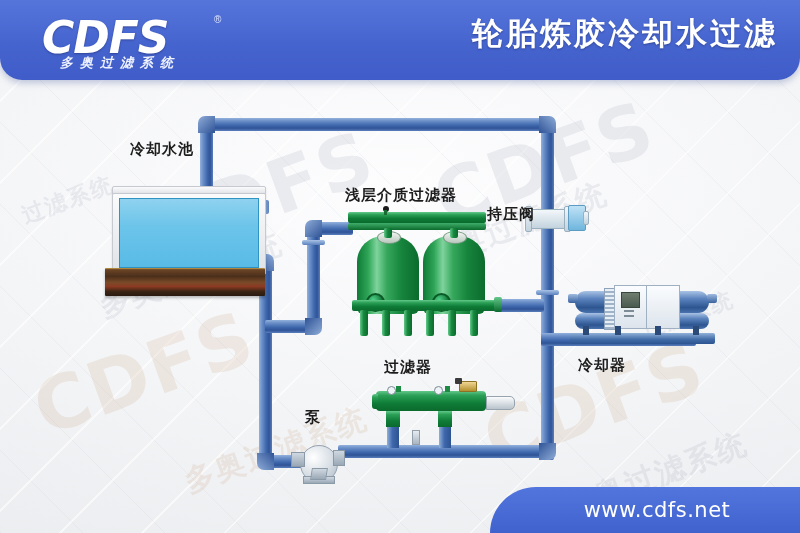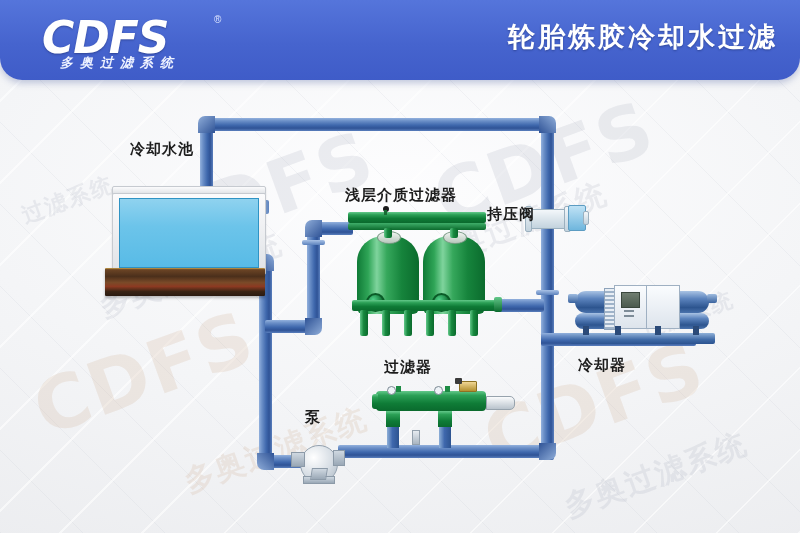--- a/index.html
+++ b/index.html
@@ -40,22 +40,22 @@
 
   
   .header{
     position:absolute;left:0;top:0;width:800px;height:80px;
     background:linear-gradient(180deg,#5575db 0%,#4664ce 55%,#3f5cc8 100%);
     border-bottom-left-radius:22px;border-bottom-right-radius:22px;
     box-shadow:0 3px 7px rgba(60,80,150,.30);
     overflow:hidden;
   }
   .header-title{
-    position:absolute;right:22px;top:19px;
-    color:#ffffff;font-size:27px;font-weight:700;letter-spacing:3px;
+    position:absolute;right:22px;top:13px;
+    color:#ffffff;font-size:31px;font-weight:700;letter-spacing:3px;
     font-family:"DejaVu Sans",sans-serif;
     text-shadow:0 1px 2px rgba(20,35,90,.45);
   }
   .logo{position:absolute;left:42px;top:12px;width:210px;height:58px;}
   .logo-main{
     position:absolute;left:0;top:0;
     font-size:44px;font-weight:800;font-style:italic;letter-spacing:-1px;
     color:#fff;font-family:"DejaVu Sans",sans-serif;
     text-shadow:0 1px 2px rgba(25,40,100,.5);
   }
@@ -380,14 +380,17 @@
 
   <div class="header">
     <div class="logo">
       <div class="logo-main">CDFS</div>
       <div class="logo-reg">®</div>
       <div class="logo-sub">多奥过滤系统</div>
     </div>
     <div class="header-title">轮胎炼胶冷却水过滤</div>
   </div>
 
+  <div class="footer">
+    <div class="footer-url">www.cdfs.net</div>
+  </div>
 
 </div>
 
 </body></html>

